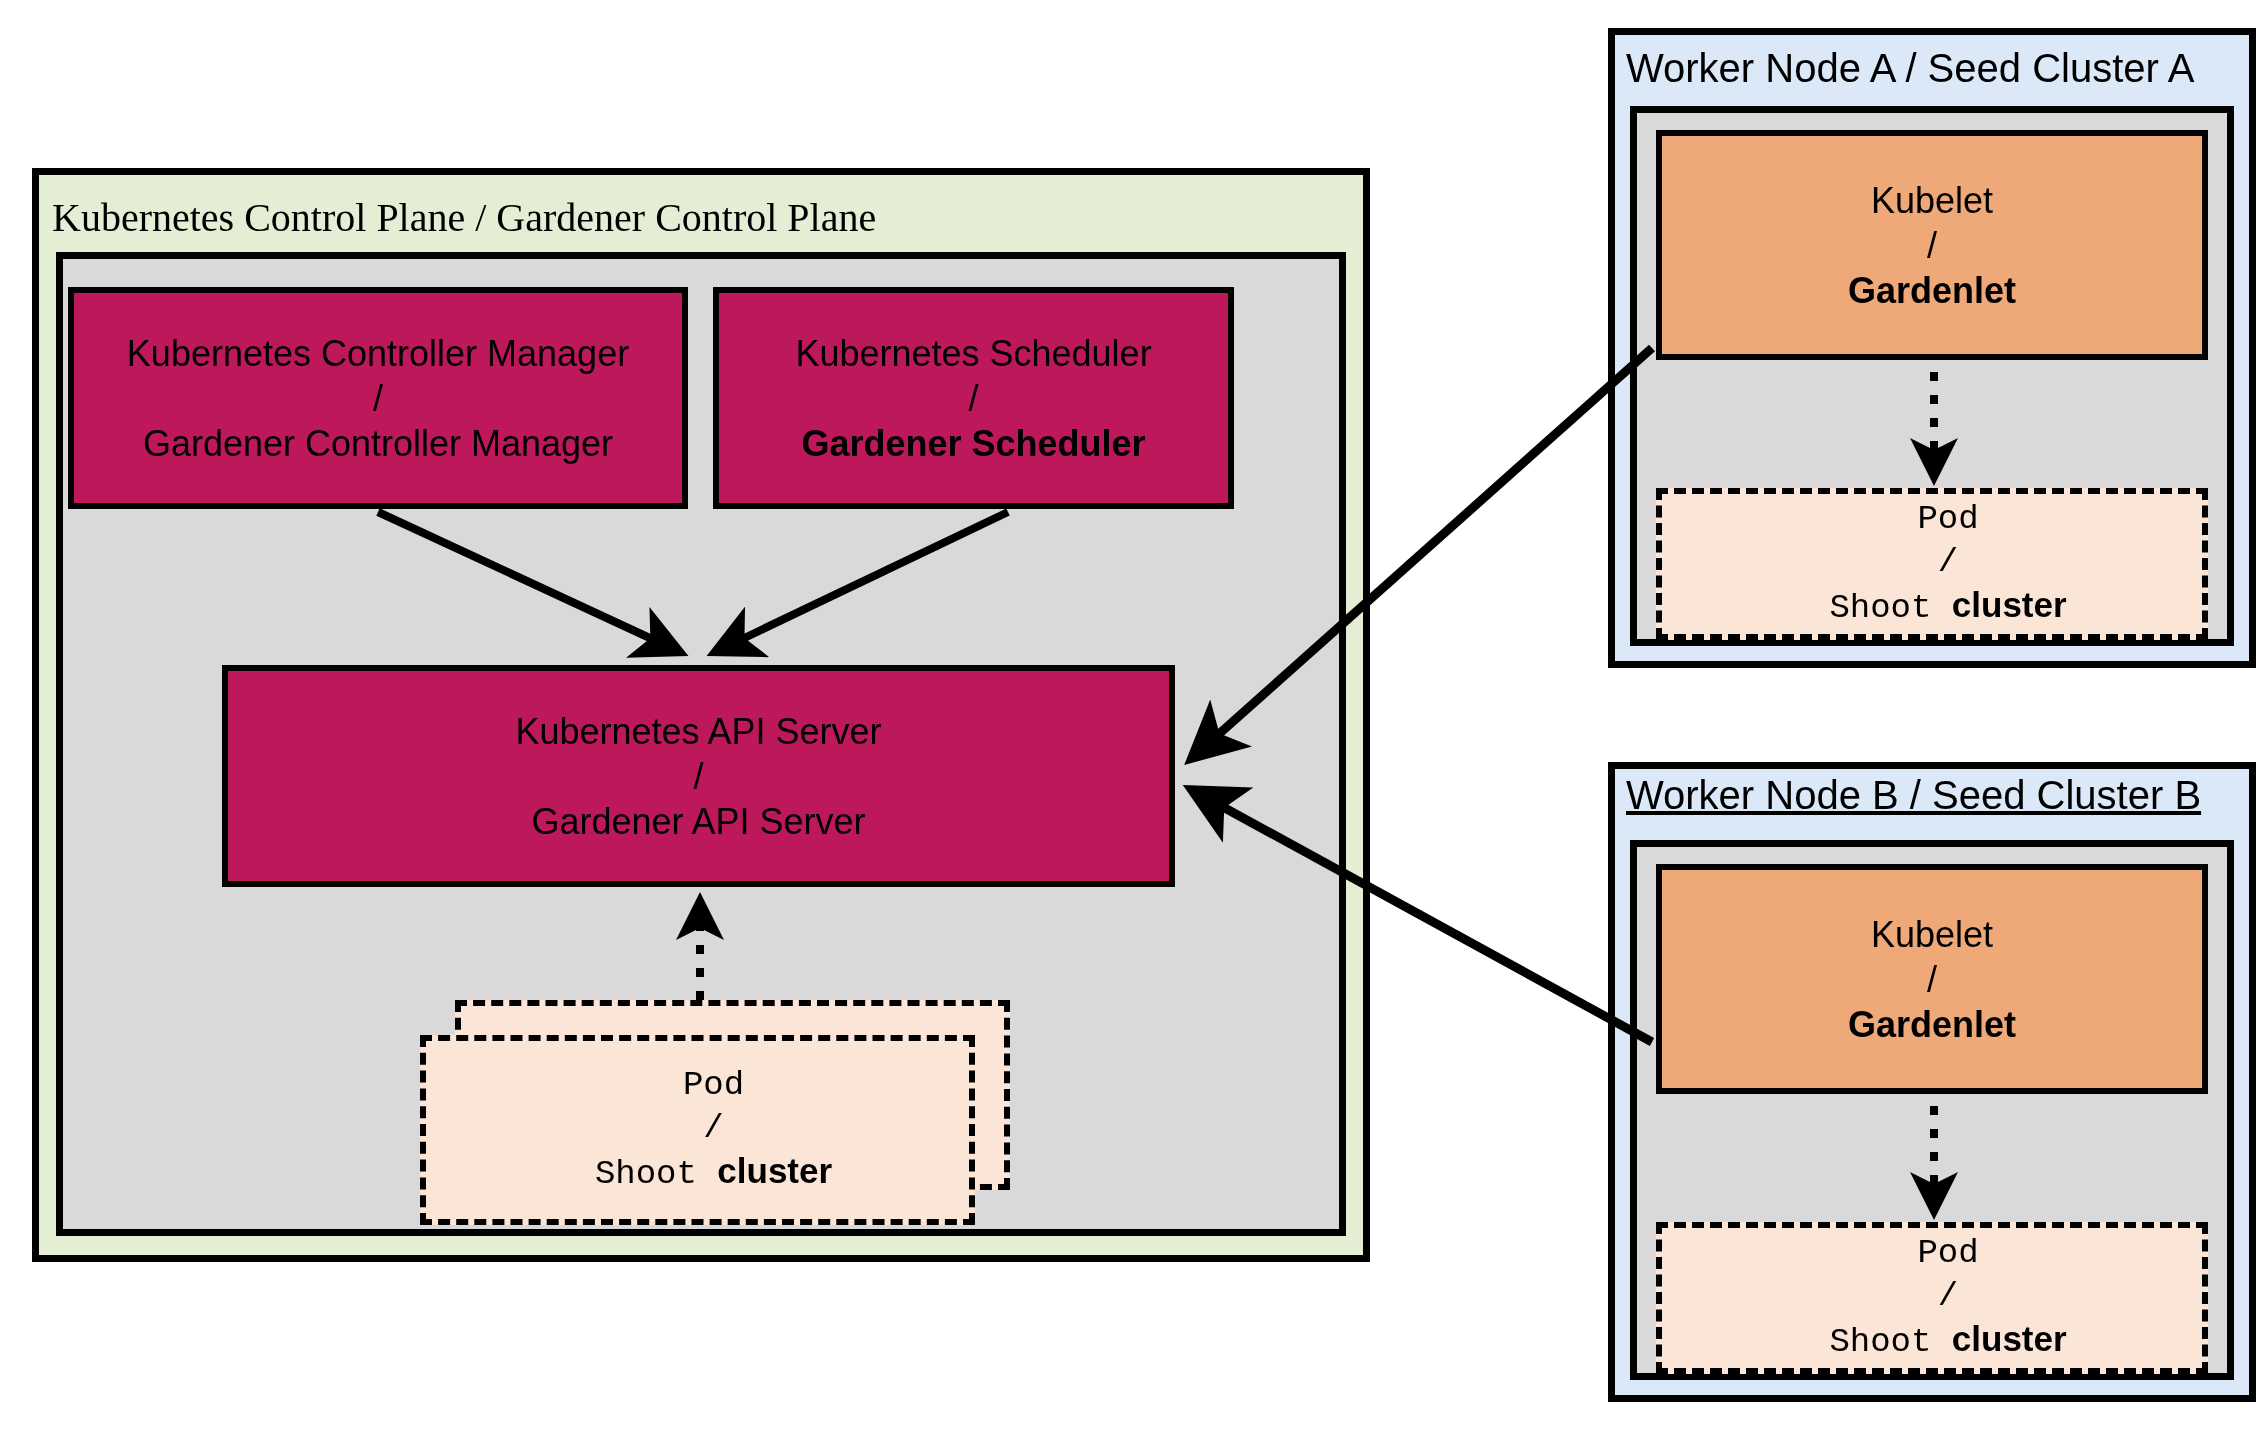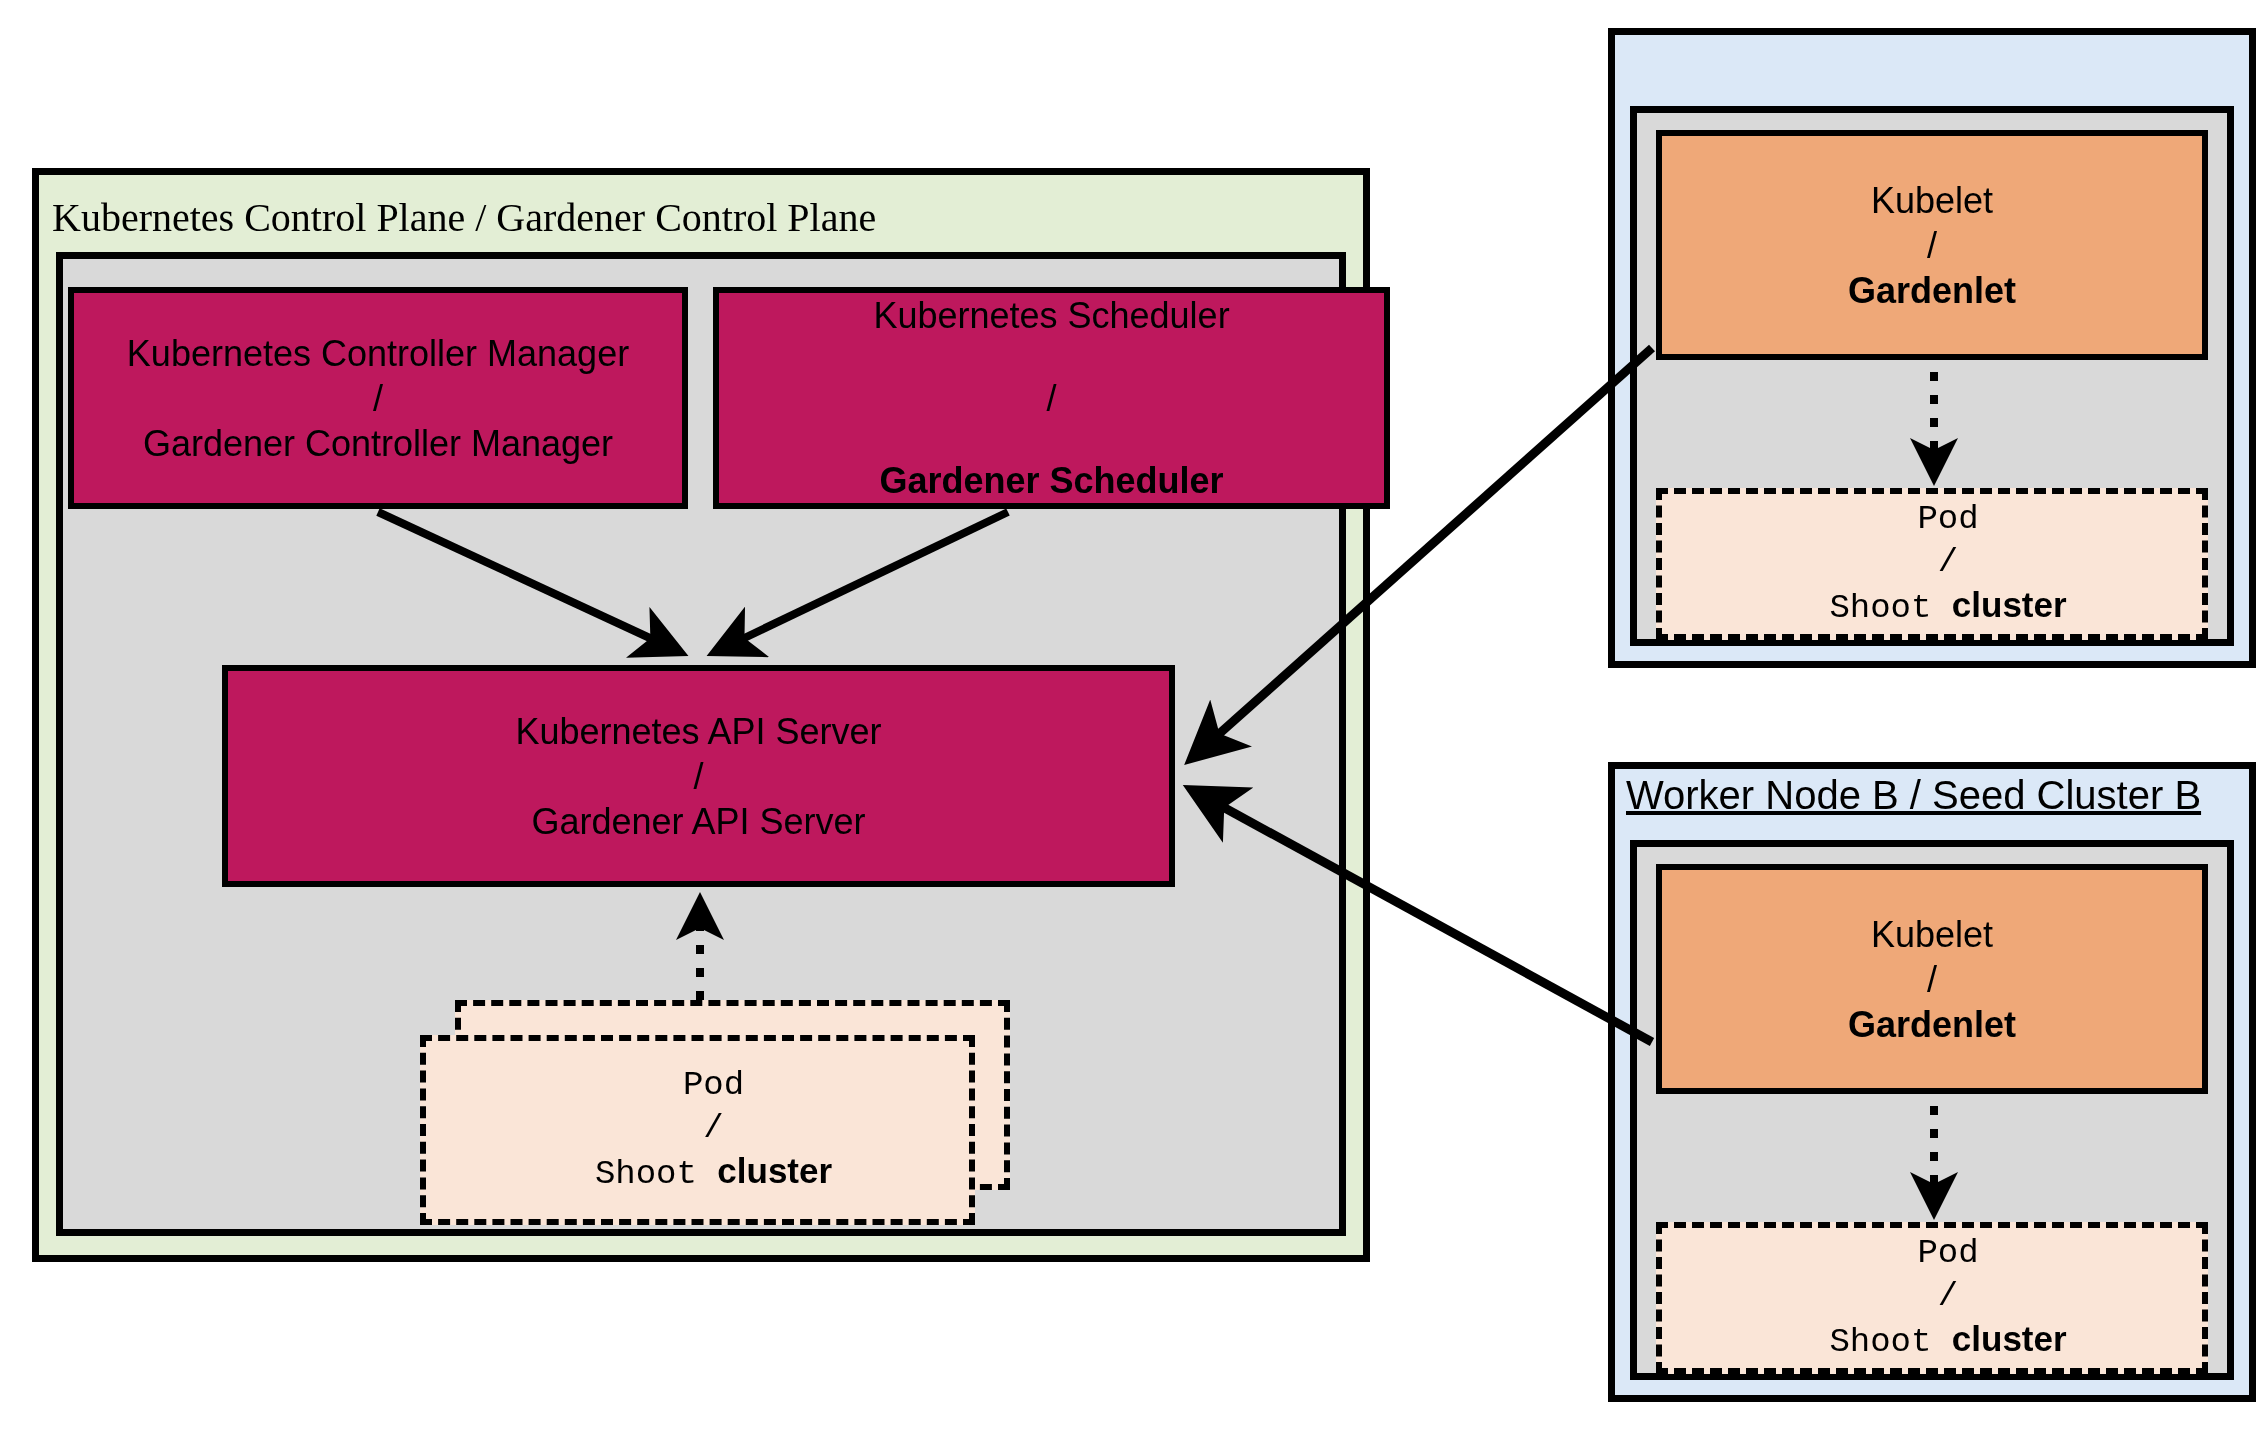--- a/index.html
+++ b/index.html
@@ -107,21 +107,21 @@
   <div class="grouptitle" style="left:52px; top:196px;font-family:Liberation Serif, serif;">Kubernetes Control Plane / Gardener Control Plane</div>
 
   <div class="box group-grey" style="left:56px; top:252px; width:1290px; height:984px;"></div>
 
   <div class="box node-green" style="left:68px; top:287px; width:620px; height:222px;">
     <div class="lbl">Kubernetes Controller Manager</div>
     <div class="slash">/</div>
     <div class="lbl">Gardener Controller Manager</div>
   </div>
 
-  <div class="box node-green" style="left:713px; top:287px; width:677px; height:222px;justify-content:space-between;">
+  <div class="box node-green" style="left:713px; top:287px; width:521px; height:222px;">
     <div class="lbl">Kubernetes Scheduler</div>
     <div class="slash">/</div>
     <div class="lbl bold">Gardener Scheduler</div>
   </div>
 
   <div class="box node-green" style="left:222px; top:665px; width:953px; height:222px;">
     <div class="lbl">Kubernetes API Server</div>
     <div class="slash">/</div>
     <div class="lbl">Gardener API Server</div>
   </div>
@@ -129,20 +129,21 @@
   <div class="box node-pod" style="left:455px; top:1000px; width:555px; height:190px;"></div>
 
   <div class="box node-pod" style="left:420px; top:1035px; width:555px; height:190px;">
     <div class="mono">Pod</div>
     <div class="mono-slash">/</div>
     <div class="mono"><span>Shoot </span><span class="sans-bold">cluster</span></div>
   </div>
 
   <div class="box group-blue" style="left:1608px; top:28px; width:648px; height:640px;"></div>
 
+  <div class="grouptitle" style="left:1626px; top:46px;">Worker Node A / Seed Cluster A</div>
 
   <div class="box group-grey" style="left:1630px; top:106px; width:604px; height:540px;"></div>
 
   <div class="box node-orange" style="left:1656px; top:130px; width:552px; height:230px;">
     <div class="lbl">Kubelet</div>
     <div class="slash">/</div>
     <div class="lbl bold">Gardenlet</div>
   </div>
 
   <div class="box node-pod" style="left:1656px; top:488px; width:552px; height:152px;">

